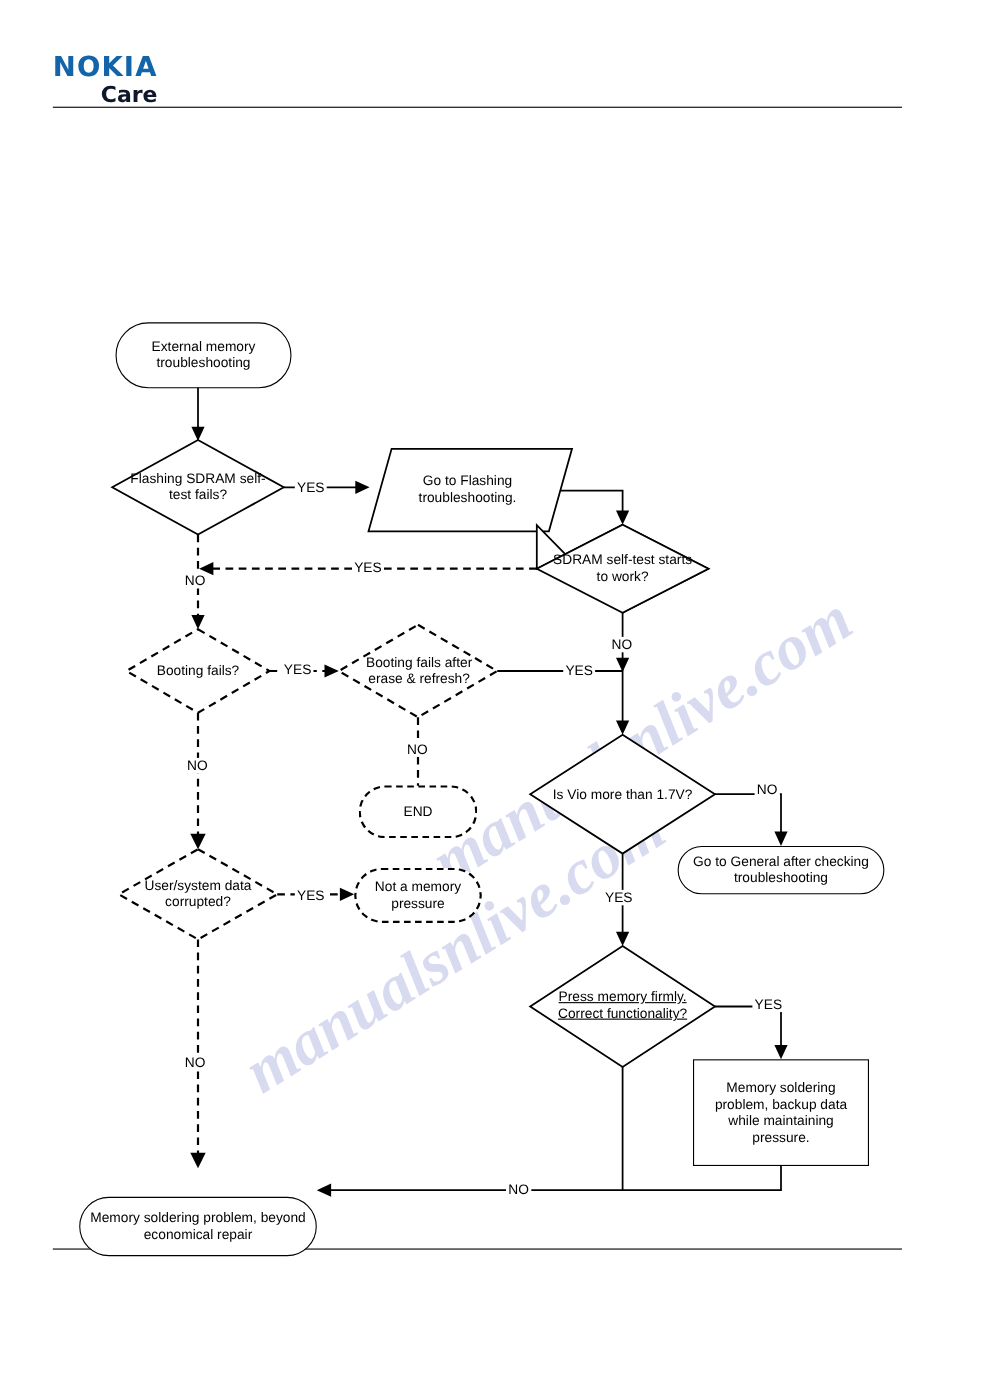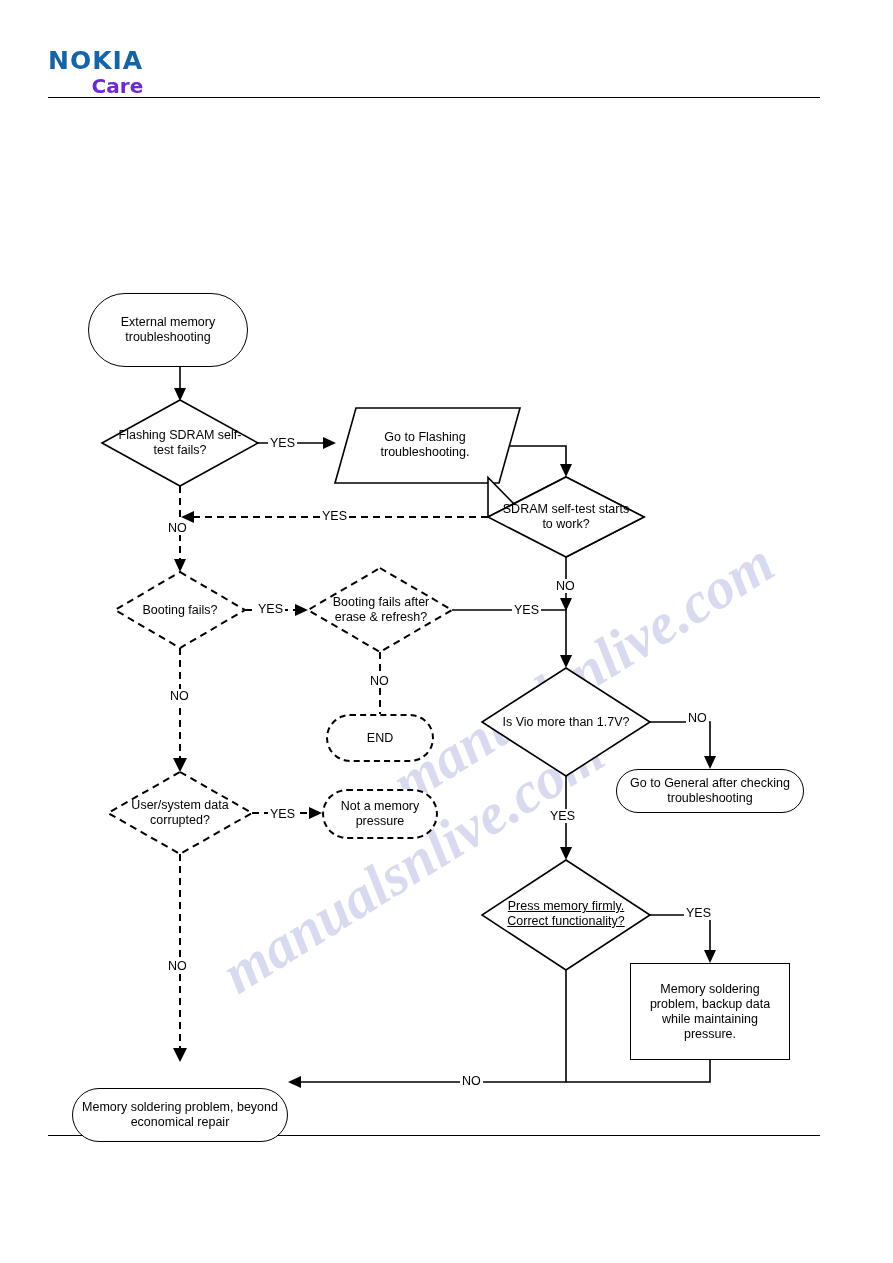--- a/index.html
+++ b/index.html
@@ -34,21 +34,21 @@
     font-weight: bold;
     letter-spacing: 1px;
     color: #1464aa;
     line-height: 26px;
     display: block;
   }
   #logo-care {
     font-family: "DejaVu Sans", sans-serif;
     font-size: 20px;
     font-weight: bold;
-    color: #6d28d9;
+    color: #0f172a;
     line-height: 22px;
     display: block;
     margin-top: 1px;
   }
   #header-rule {
     position: absolute;
     left: 48px;
     top: 97px;
     width: 772px;
     height: 1px;
@@ -264,21 +264,21 @@
     <polyline points="650,915 710,915 710,954"></polyline>
     <polygon class="arrowhead" points="710,963 704,950 716,950"></polygon>
 
     <polyline points="566,970 566,1082 297,1082"></polyline>
     <polygon class="arrowhead" points="288,1082 301,1076 301,1088"></polygon>
 
     <polyline points="710,1060 710,1082 566,1082"></polyline>
 
   </svg>
 
-  <div class="flow-node shape-stadium" style="left:88px; top:293px; width:160px; height:74px;">
+  <div class="flow-node shape-stadium" style="left:105px; top:293px; width:160px; height:60px;">
     <span class="node-text">External memory troubleshooting</span>
   </div>
 
   <div class="flow-node shape-diamond" style="left:110px; top:423px; width:140px; height:40px;align-items:center;">
     <span class="node-text">Flashing SDRAM self-test fails?</span>
   </div>
 
   <div class="flow-node shape-para" style="left:345px; top:425px; width:160px; height:40px;">
     <span class="node-text">Go to Flashing troubleshooting.</span>
   </div>

